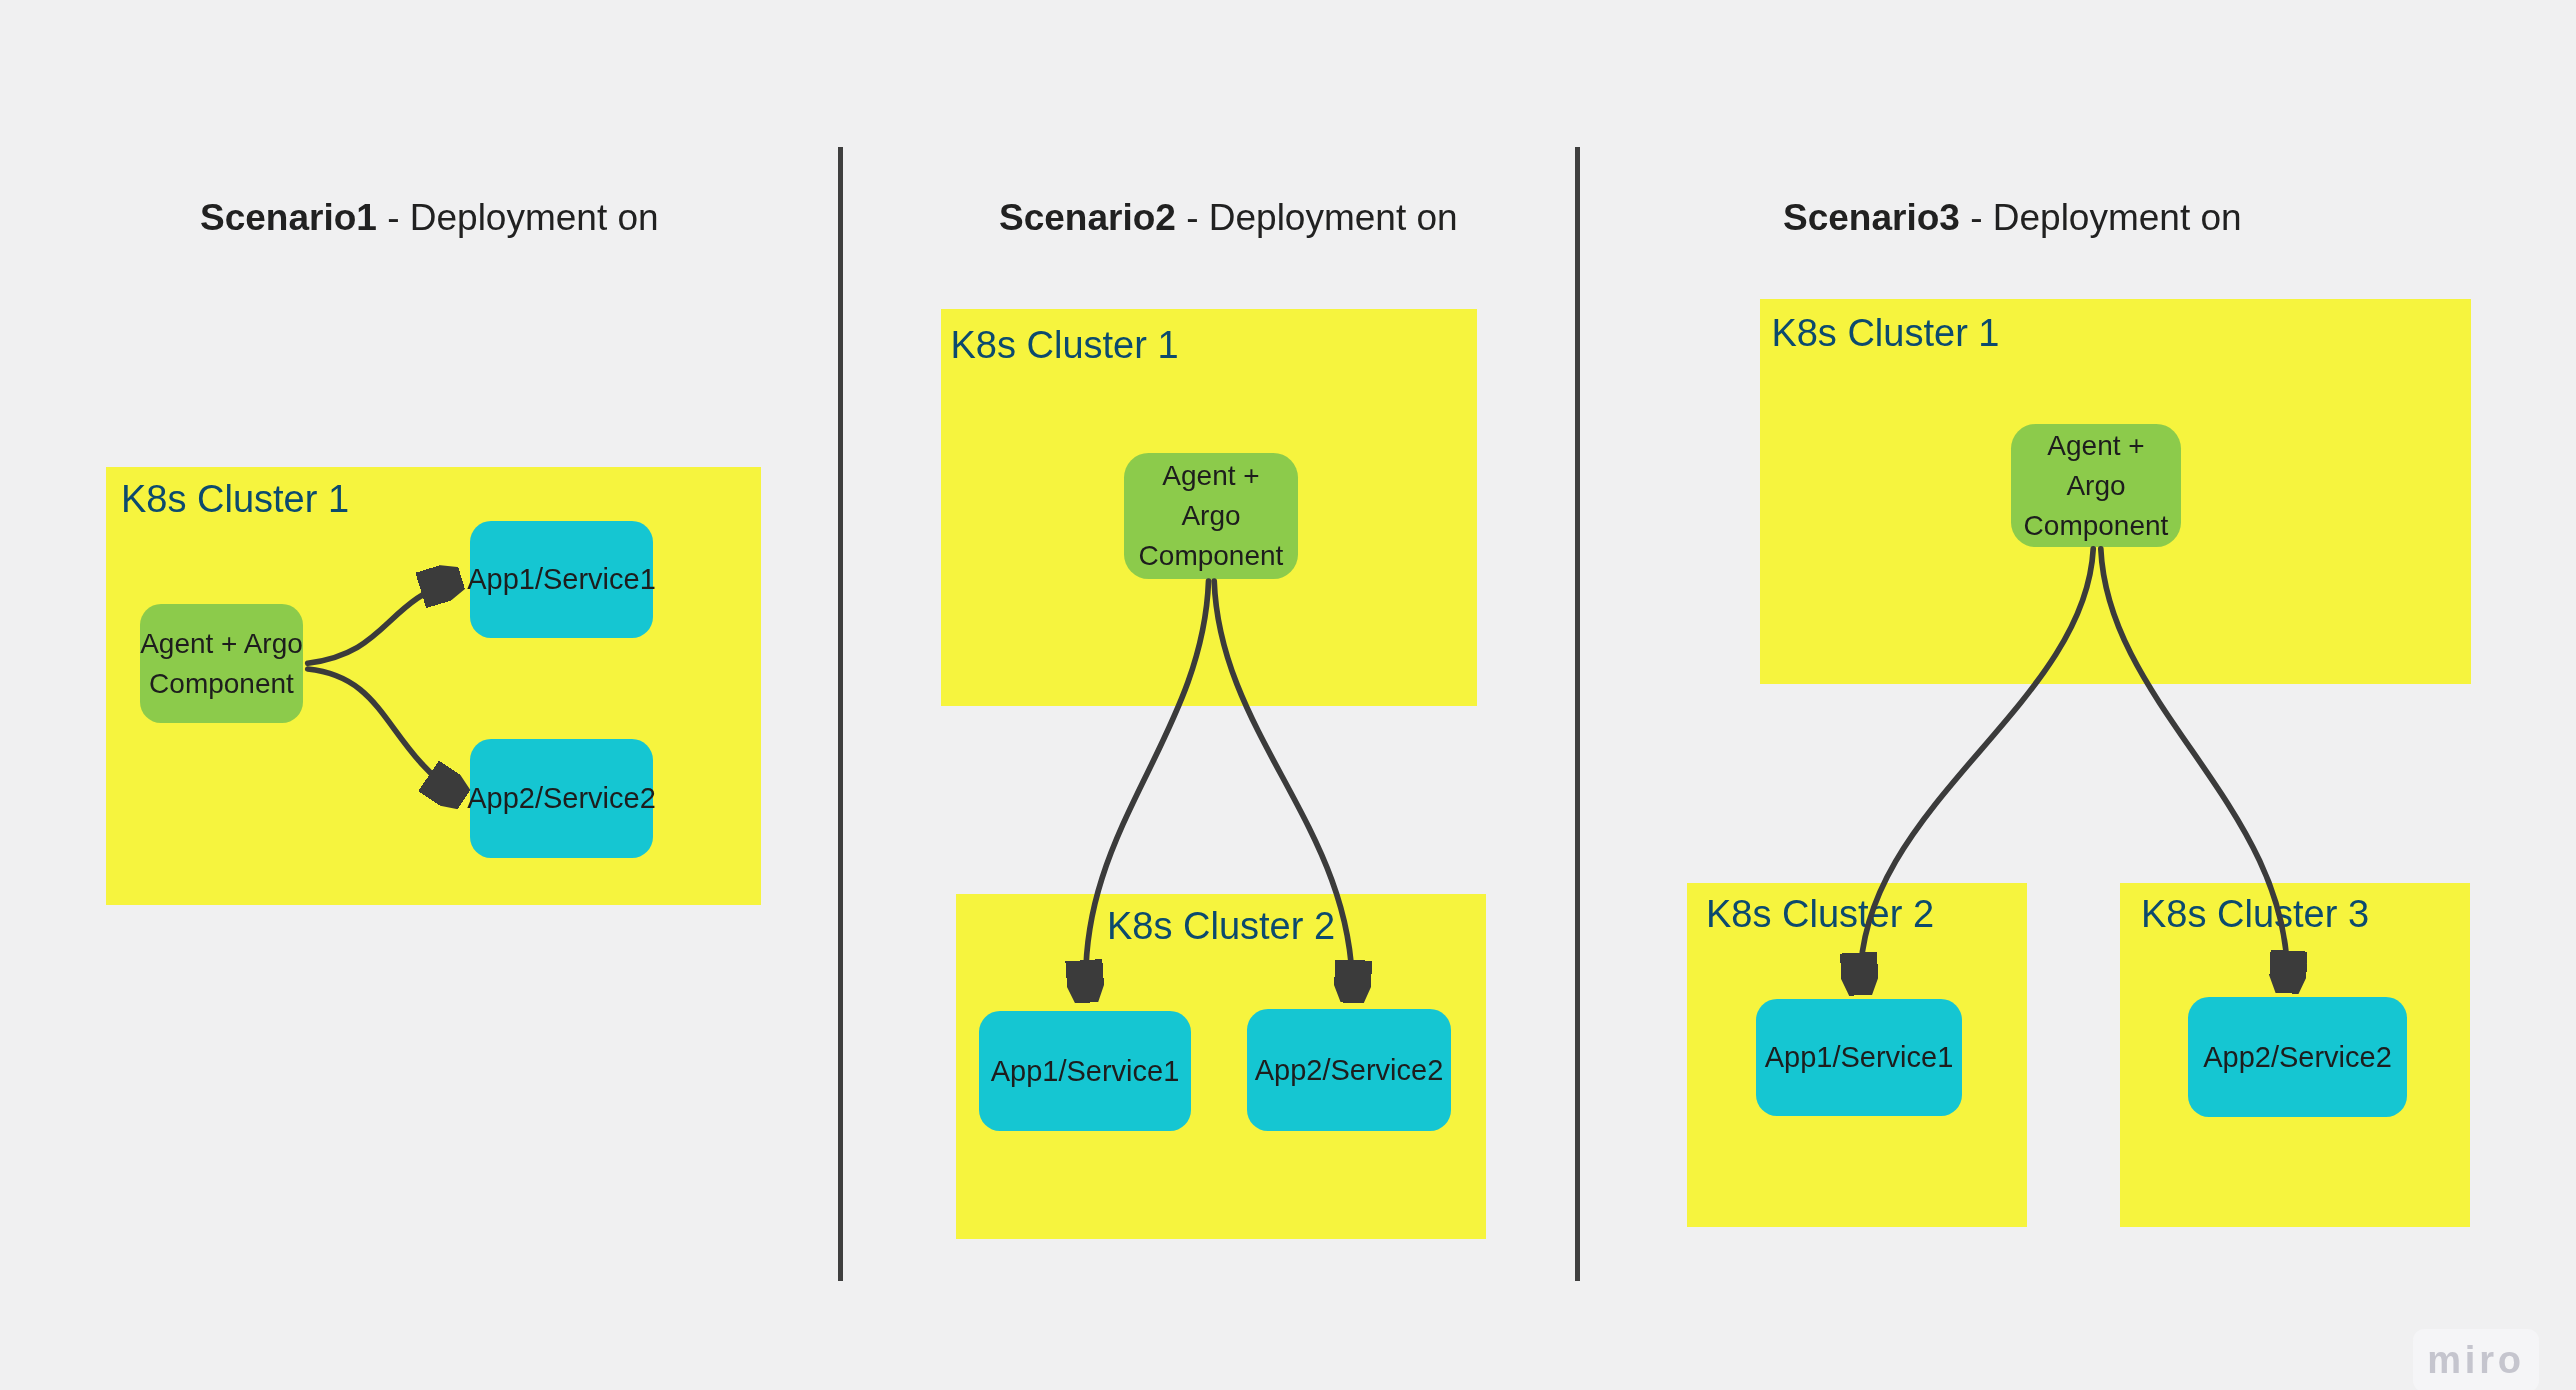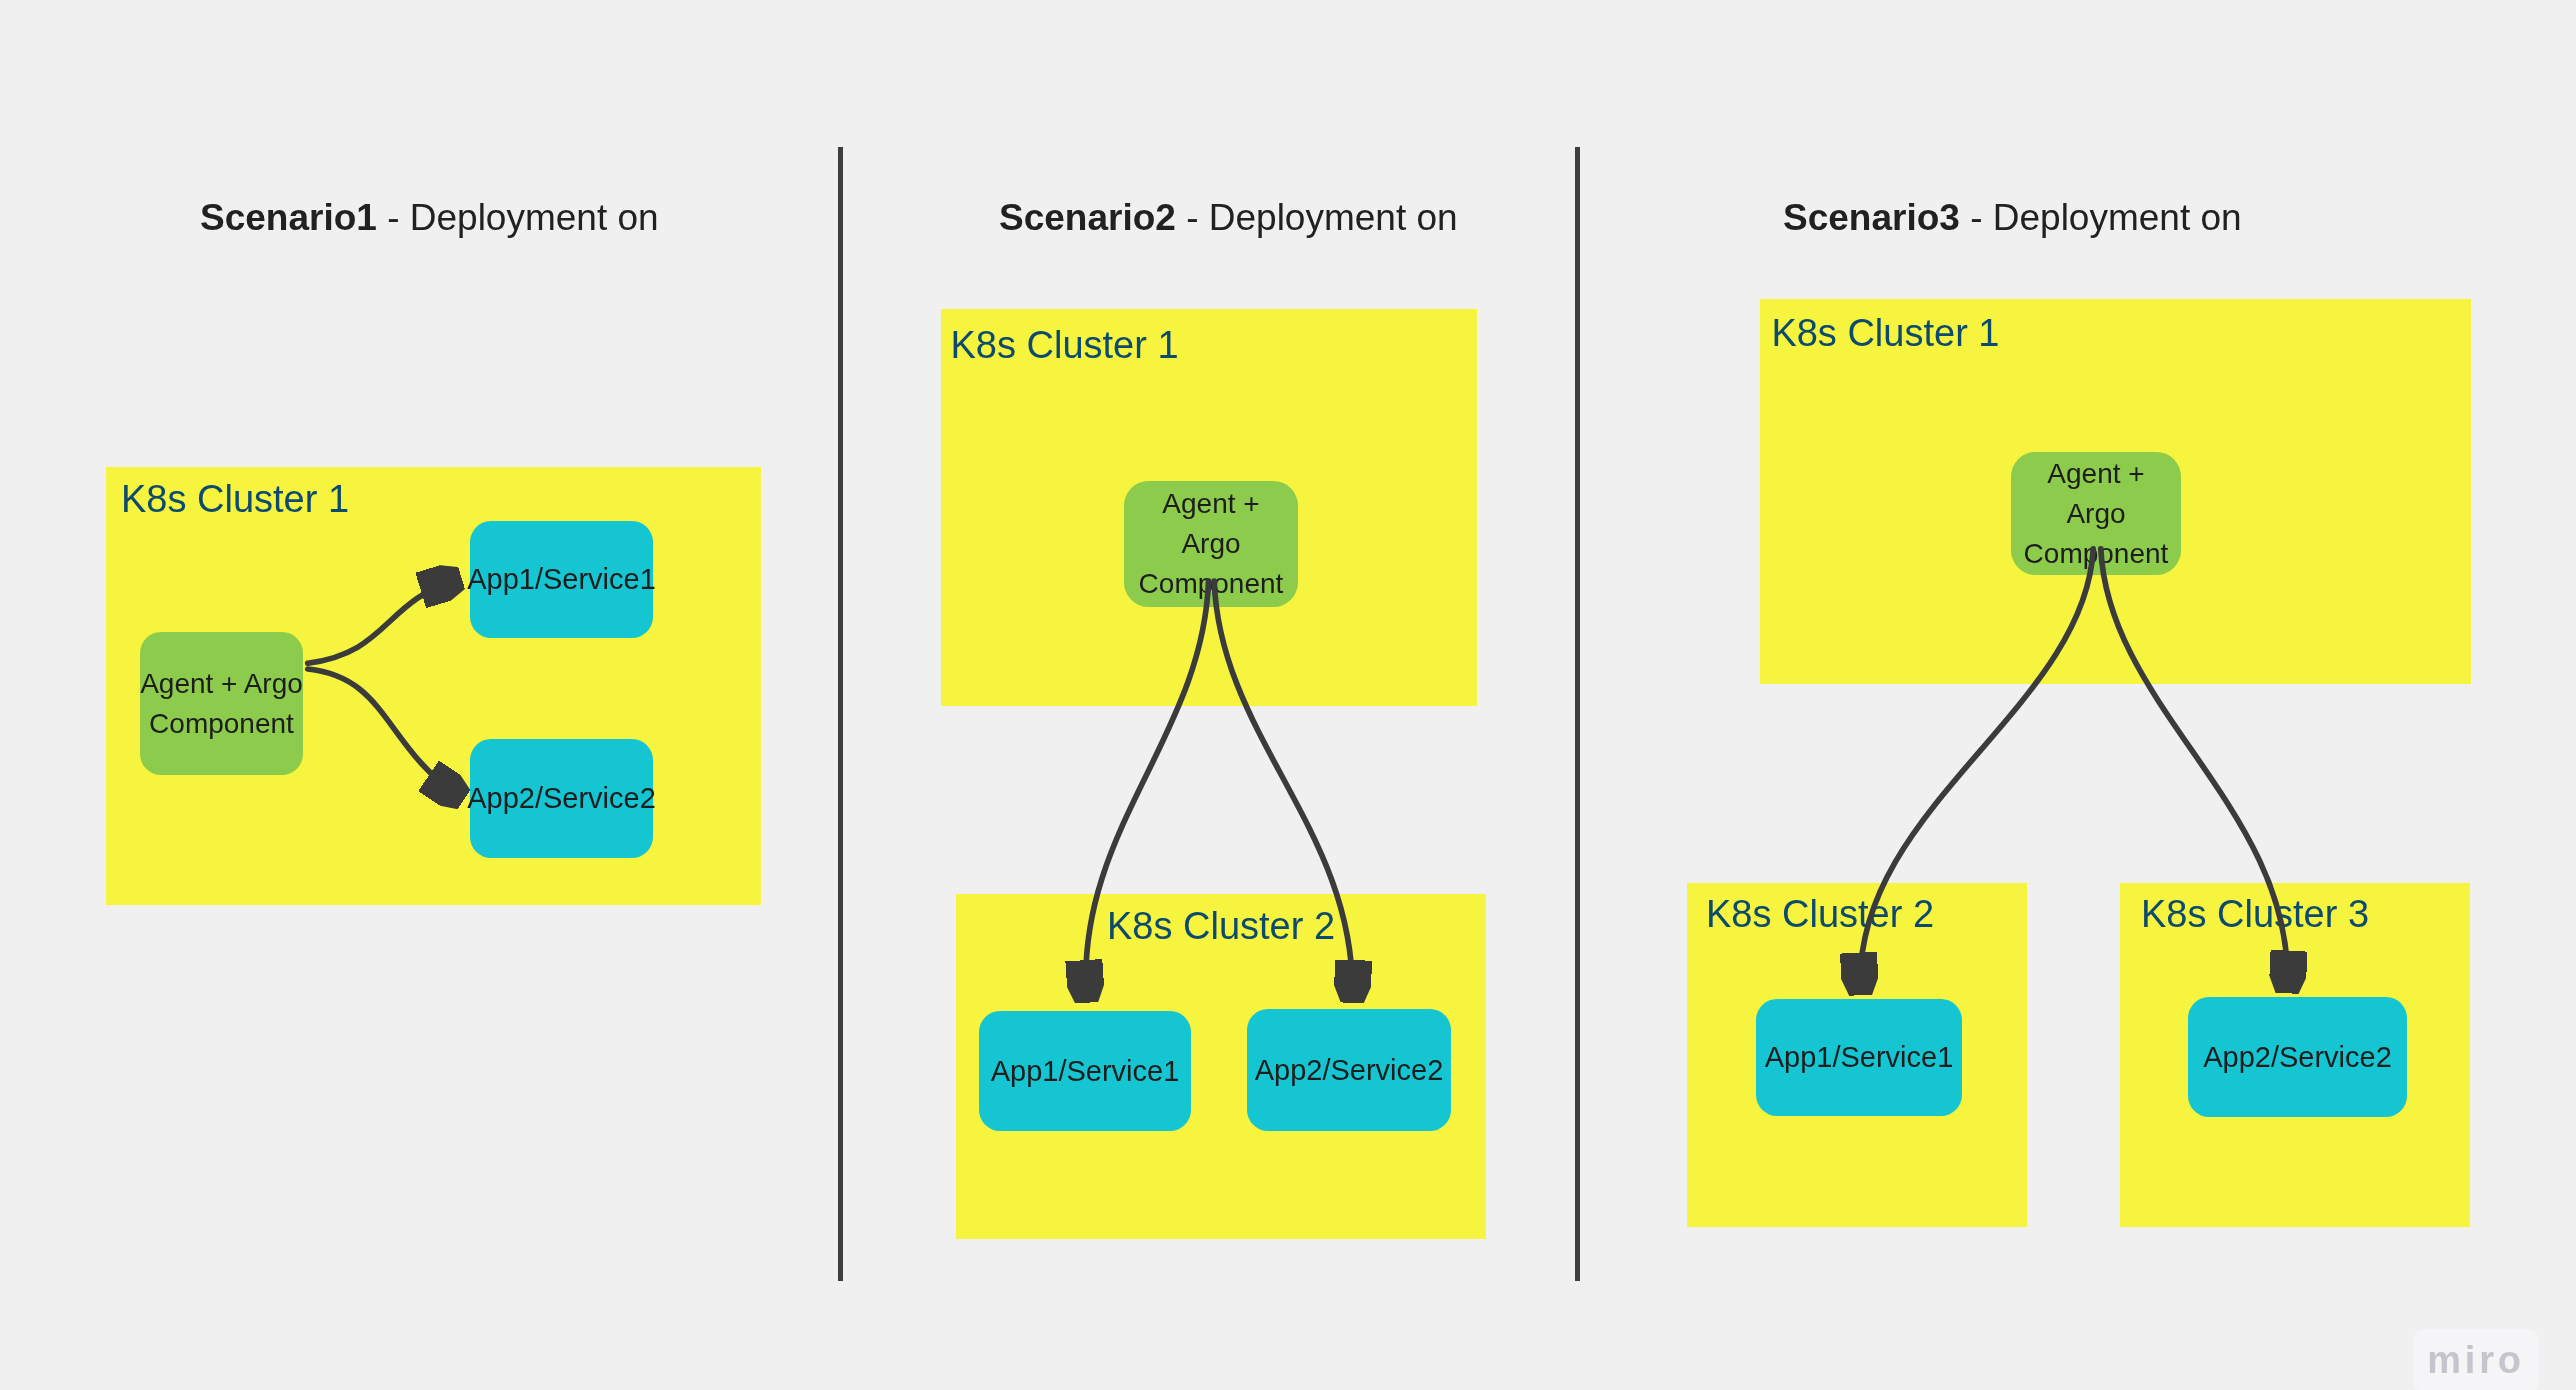--- a/index.html
+++ b/index.html
@@ -24,21 +24,21 @@
   .cluster-label{
     position:absolute;top:11.4px;left:15px;
     font-size:38px;color:#0c4a6e;white-space:nowrap;
   }
   .cluster-label.centered{left:0;right:0;text-align:center;}
   .node{
     position:absolute;display:flex;flex-direction:column;
     align-items:center;justify-content:center;
     text-align:center;border-radius:21px;
   }
-  .agent{background:#8CCB4B;font-size:28px;line-height:40px;margin-top:28px;}
+  .agent{background:#8CCB4B;font-size:28px;line-height:40px;}
   .app{background:#15C6D2;font-size:29px;}
   #connectors{position:absolute;left:0;top:0;width:2576px;height:1390px;}
   #connectors path{fill:none;stroke:#3B3B3B;stroke-width:6;stroke-linecap:round;}
   .watermark-badge{
     position:absolute;left:2413px;top:1329px;width:126px;height:63px;
     background:#F5F5F7;border-radius:11.4px;
     display:flex;align-items:center;justify-content:center;text-align:center;
   }
   .watermark-badge span{
     font-size:38px;font-weight:700;letter-spacing:3.8px;color:#C5C5CE;
@@ -53,21 +53,21 @@
 
 <div class="title" style="left:1783px;top:157px;"><b>Scenario3</b><span> - Deployment on</span><br></div>
 
 <div class="divider" style="left:838px;"></div>
 <div class="divider" style="left:1575px;"></div>
 
 <div class="frame" style="left:106px;top:467px;width:655px;height:438px;">
   <div class="cluster-label">K8s Cluster 1</div>
 </div>
 
-<div class="node agent" style="left:140px;top:604px;width:163px;height:143px;">
+<div class="node agent" style="left:140px;top:604px;width:163px;height:119px;">
   <span>Agent + Argo</span>
   <span>Component</span>
 </div>
 
 <div class="node app" style="left:470px;top:521px;width:183px;height:117px;">
   <span>App1/Service1</span>
 </div>
 
 <div class="node app" style="left:470px;top:739px;width:183px;height:119px;">
   <span>App2/Service2</span>

